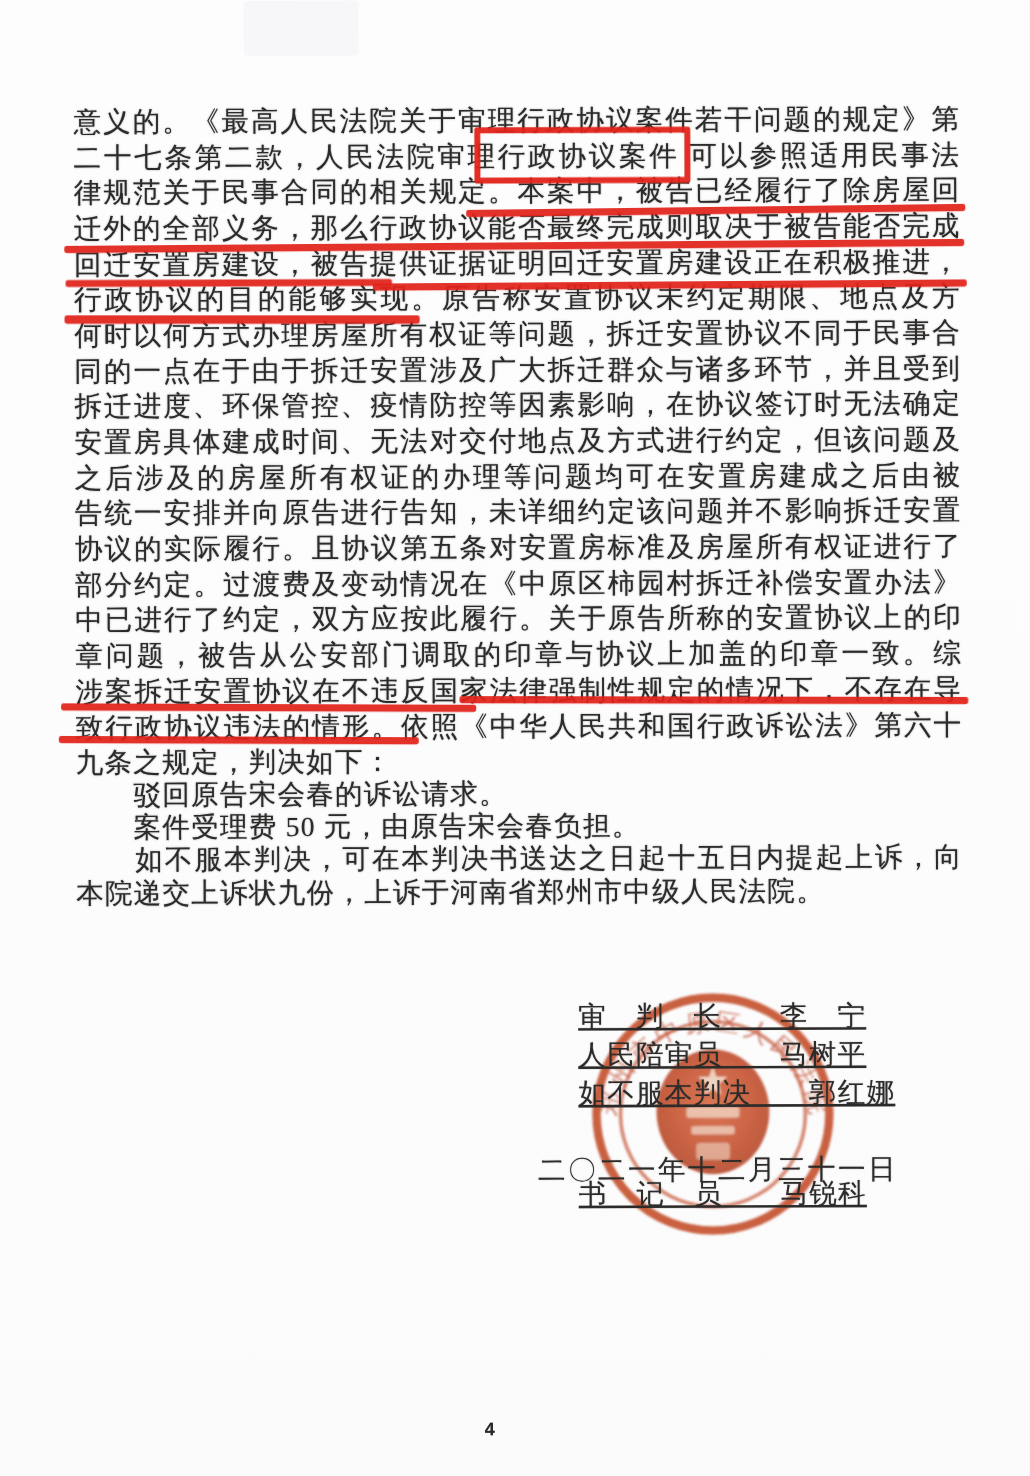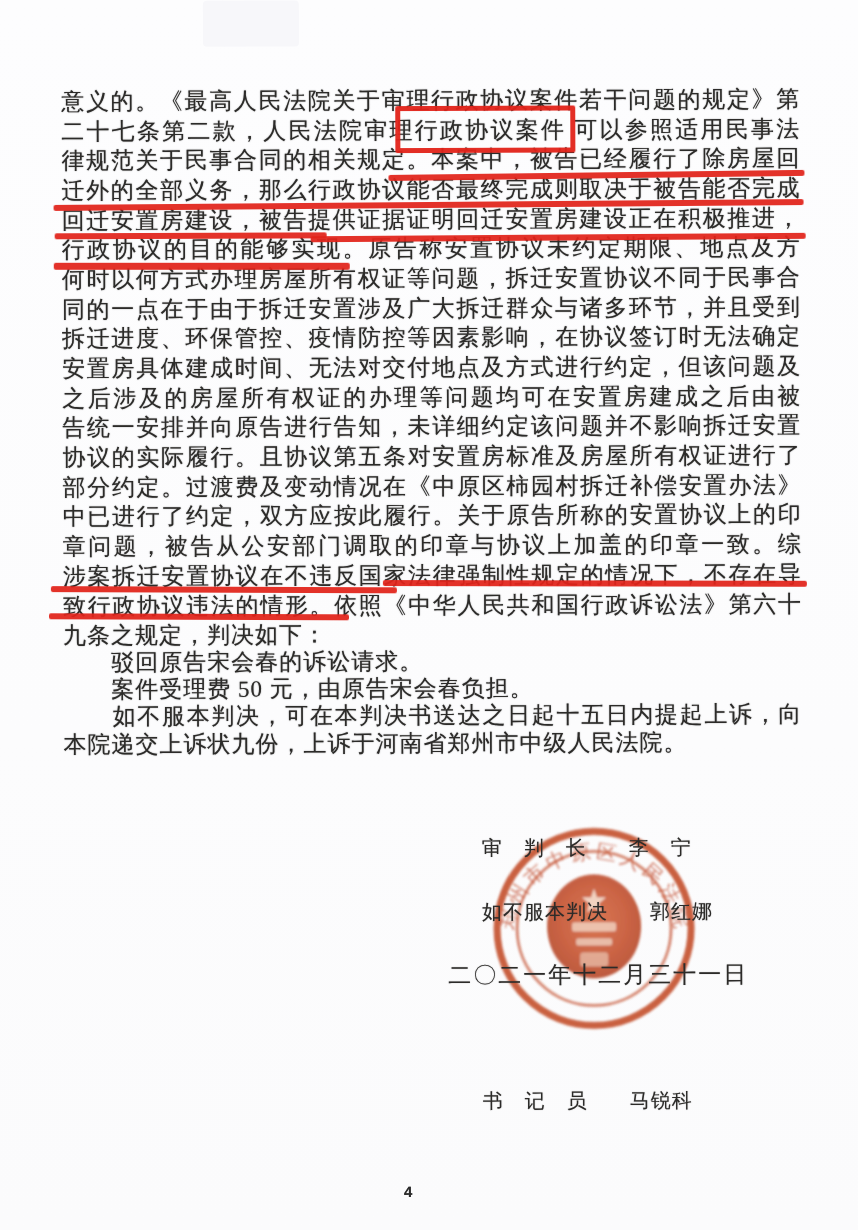--- a/index.html
+++ b/index.html
@@ -35,22 +35,22 @@
     opacity:.93;filter:blur(.4px);z-index:6;
   }
   .red-box{
     position:absolute;left:397px;top:106px;width:170px;height:37px;
     border:5px solid #e2231a;border-radius:2px;opacity:.95;filter:blur(.3px);
     z-index:6;background:transparent;
   }
   
   .sig{
     position:absolute;left:481px;width:260px;height:28px;
-    font-size:20px;line-height:28px;color:#2c2b29;letter-spacing:1px;
-    text-shadow:0 0 1px rgba(45,45,45,.5);white-space:pre;z-index:5;
+    font-size:23px;line-height:28px;color:#2c2b29;letter-spacing:1px;
+    text-shadow:0 0 1px rgba(45,45,45,.5);white-space:pre;z-index:5;text-decoration:underline;
   }
   .date-line{
     position:absolute;left:447px;top:962px;width:310px;height:28px;
     font-size:23px;line-height:28px;letter-spacing:2px;color:#2c2b29;
     text-shadow:0 0 1px rgba(45,45,45,.5);white-space:pre;z-index:5;
   }
   .seal{position:absolute;left:487px;top:823px;z-index:3;}
   .pagenum{
     position:absolute;left:402px;top:1183px;width:20px;height:20px;
     font-family:"Liberation Sans","DejaVu Sans",sans-serif;
@@ -122,20 +122,21 @@
           <ellipse cx="106" cy="104" rx="47" ry="52" fill="url(#sg)"></ellipse>
           <polygon points="106,66 109,75 118,75 111,81 113,90 106,85 99,90 101,81 94,75 103,75" fill="#f3d9c8" opacity=".9"></polygon>
           <rect x="84" y="100" width="44" height="9" rx="2" fill="#eec9b4" opacity=".85"></rect>
           <rect x="88" y="116" width="36" height="7" rx="2" fill="#eccab6" opacity=".8"></rect>
           <rect x="92" y="130" width="28" height="14" rx="3" fill="#e8bfa8" opacity=".7"></rect>
         </g>
       </g>
     </svg>
 
     <div class="sig" style="top:834px">审　判　长　　李　宁</div>
+    <div class="sig" style="top:866px">人民陪审员　　马树平</div>
     <div class="sig" style="top:898px">如不服本判决　　郭红娜</div>
     <div class="date-line">二〇二一年十二月三十一日</div>
-    <div class="sig" style="top:1087px">书　记　员　　马锐科</div>
+    <div class="sig" style="top:982px">书　记　员　　马锐科</div>
 
     <div class="pagenum">4</div>
 
   </div>
 </div>
 
 </body></html>

